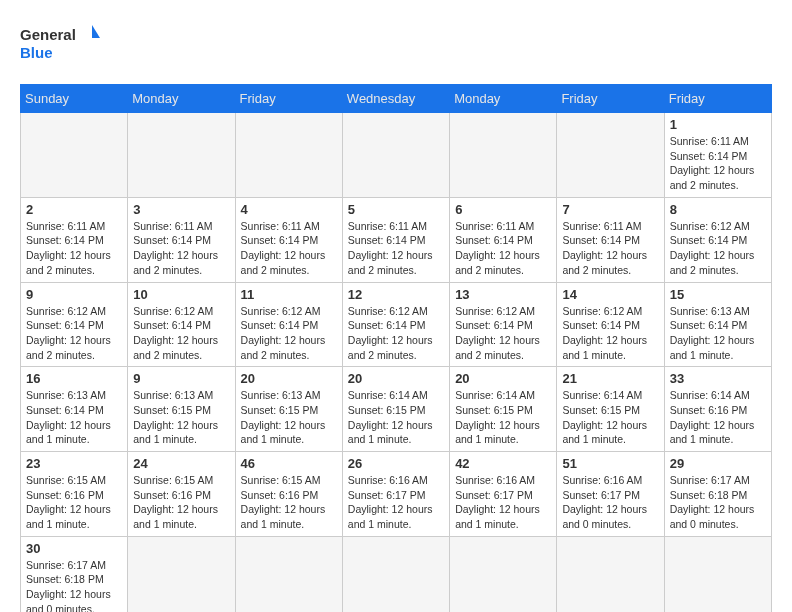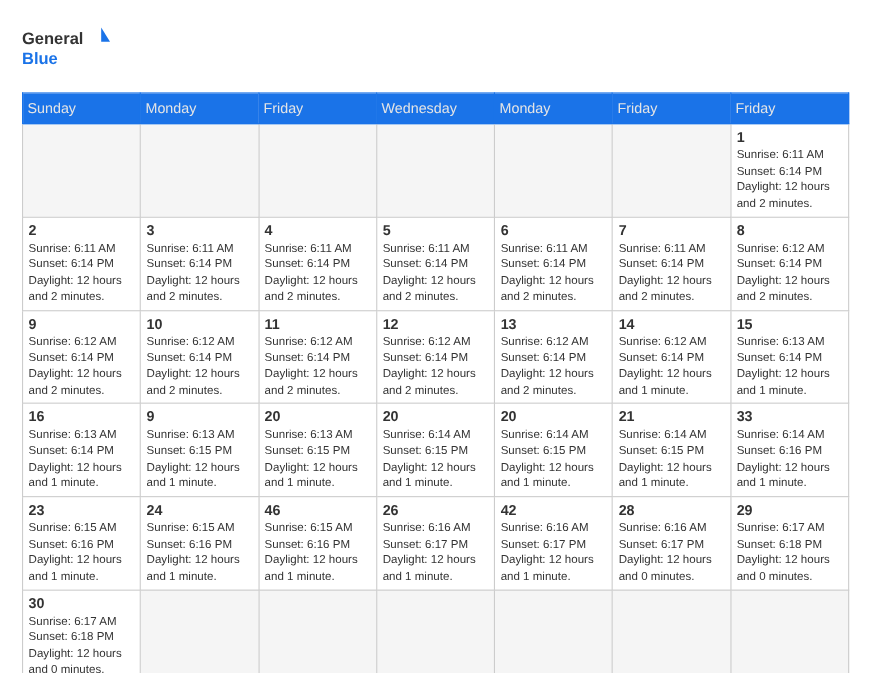--- a/index.html
+++ b/index.html
@@ -222,21 +222,21 @@
         </td>
         <td>
           <span class="day-number">26</span>
           <div class="day-info">Sunrise: 6:16 AM<br>Sunset: 6:17 PM<br>Daylight: 12 hours and 1 minute.</div>
         </td>
         <td>
           <span class="day-number">42</span>
           <div class="day-info">Sunrise: 6:16 AM<br>Sunset: 6:17 PM<br>Daylight: 12 hours and 1 minute.</div>
         </td>
         <td>
-          <span class="day-number">28</span>
+          <span class="day-number">51</span>
           <div class="day-info">Sunrise: 6:16 AM<br>Sunset: 6:17 PM<br>Daylight: 12 hours and 0 minutes.</div>
         </td>
         <td>
           <span class="day-number">29</span>
           <div class="day-info">Sunrise: 6:17 AM<br>Sunset: 6:18 PM<br>Daylight: 12 hours and 0 minutes.</div>
         </td>
       </tr>
       <tr class="week-row">
         <td>
           <span class="day-number">30</span>

